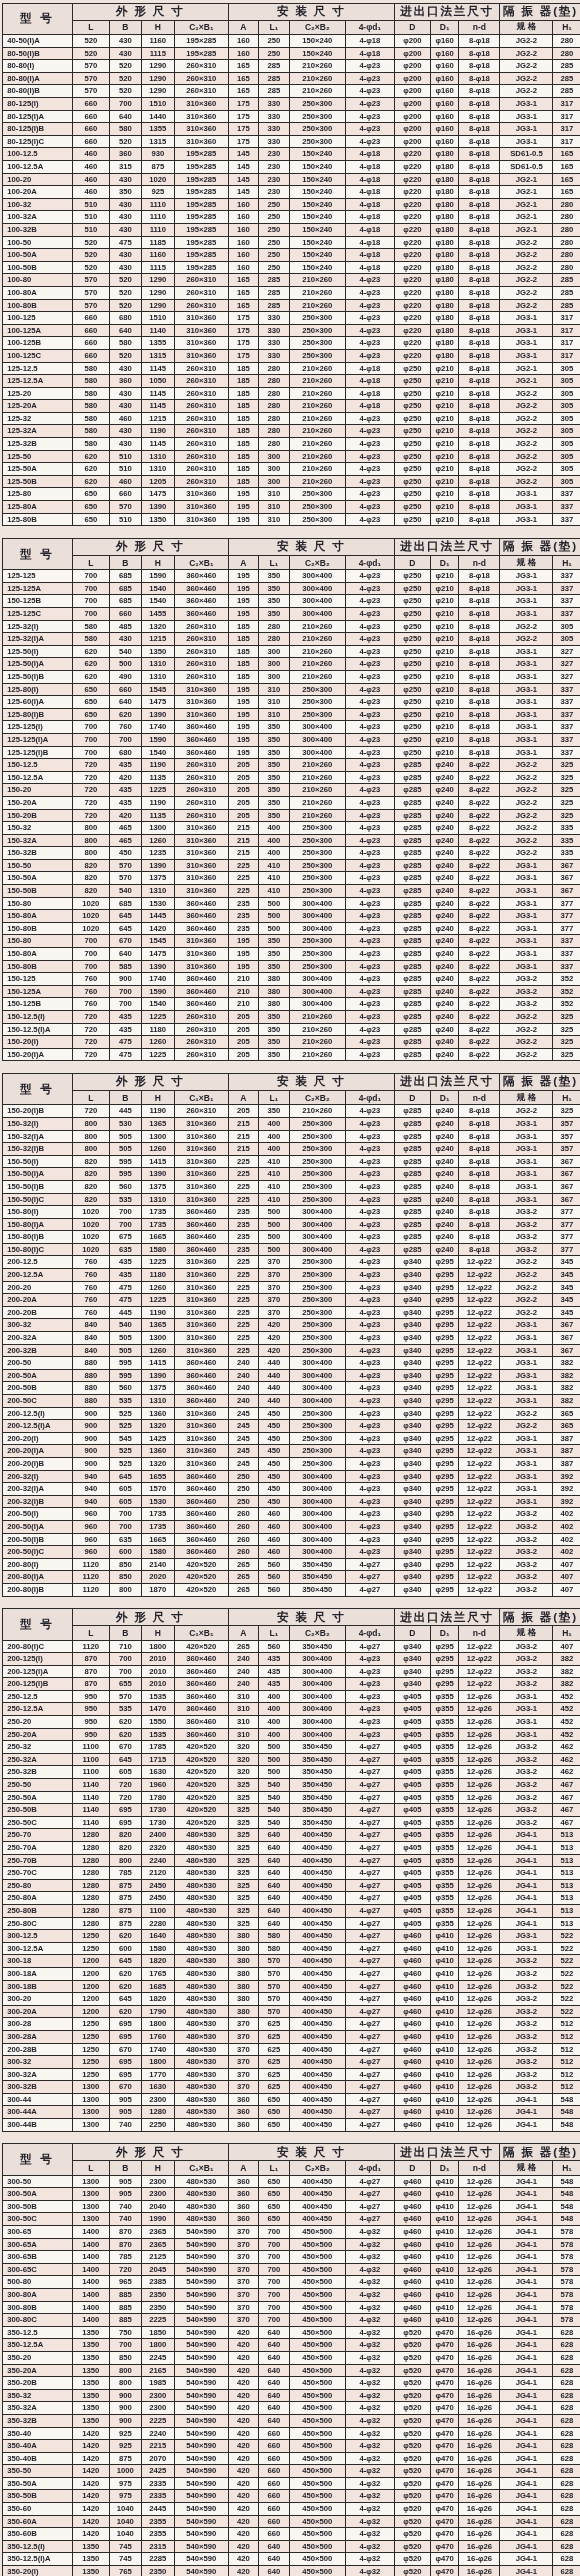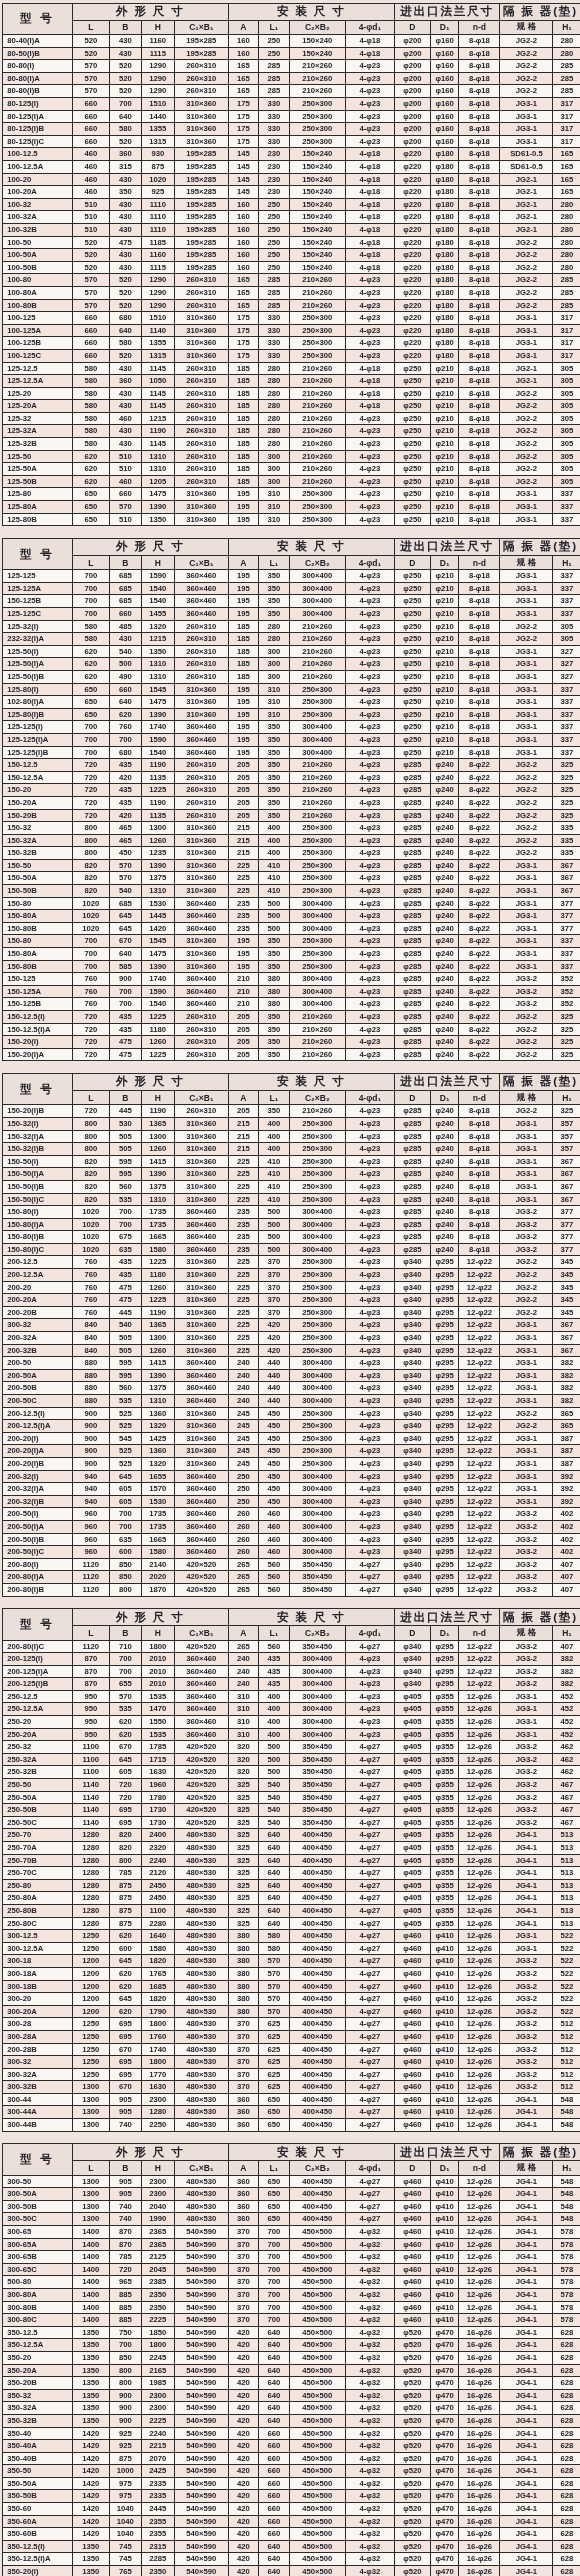--- a/index.html
+++ b/index.html
@@ -100,21 +100,21 @@
           <th class="sub-h">4-φd₁</th>
           <th class="sub-h">D</th>
           <th class="sub-h">D₁</th>
           <th class="sub-h">n-d</th>
           <th class="sub-h">规 格</th>
           <th class="sub-h">H₁</th>
         </tr>
       </thead>
       <tbody>
         <tr>
-          <td class="model-cell">80-40(I)A</td>
+          <td class="model-cell">40-50(I)A</td>
           <td>520</td>
           <td>430</td>
           <td>1160</td>
           <td>195×285</td>
           <td>160</td>
           <td>250</td>
           <td>150×240</td>
           <td>4-φ18</td>
           <td>φ200</td>
           <td>φ160</td>
@@ -848,21 +848,21 @@
           <td>280</td>
           <td>210×260</td>
           <td>4-φ23</td>
           <td>φ250</td>
           <td>φ210</td>
           <td>8-φ18</td>
           <td>JG2-2</td>
           <td>305</td>
         </tr>
         <tr>
-          <td class="model-cell">232-32(I)A</td>
+          <td class="model-cell">125-32(I)A</td>
           <td>580</td>
           <td>430</td>
           <td>1215</td>
           <td>260×310</td>
           <td>185</td>
           <td>280</td>
           <td>210×260</td>
           <td>4-φ23</td>
           <td>φ250</td>
           <td>φ210</td>
@@ -928,21 +928,21 @@
           <td>310</td>
           <td>250×300</td>
           <td>4-φ23</td>
           <td>φ250</td>
           <td>φ210</td>
           <td>8-φ18</td>
           <td>JG3-1</td>
           <td>337</td>
         </tr>
         <tr>
-          <td class="model-cell">102-80(I)A</td>
+          <td class="model-cell">125-60(I)A</td>
           <td>650</td>
           <td>640</td>
           <td>1475</td>
           <td>310×360</td>
           <td>195</td>
           <td>310</td>
           <td>250×300</td>
           <td>4-φ23</td>
           <td>φ250</td>
           <td>φ210</td>

